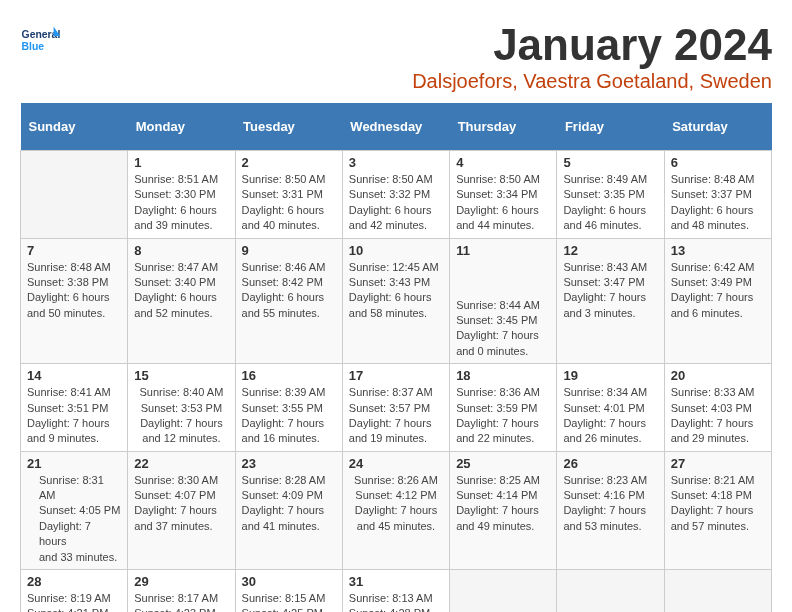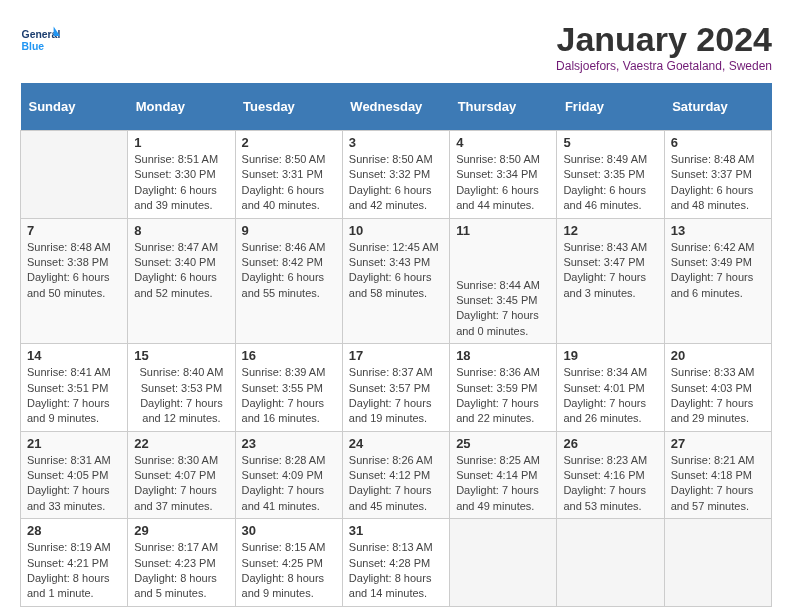--- a/index.html
+++ b/index.html
@@ -25,27 +25,27 @@
     }
     .logo-icon {
       width: 40px;
       height: 40px;
       margin-right: 4px;
     }
     .title-section {
       text-align: right;
     }
     .month-title {
-      font-size: 34px;
+      font-size: 44px;
       font-weight: bold;
       color: #333;
     }
     .location-title {
-      font-size: 12px;
-      color: #701a75;
+      font-size: 20px;
+      color: #c2410c;
     }
     table {
       width: 100%;
       border-collapse: collapse;
       font-size: 11px;
     }
     thead tr th {
       background-color: #3d7ab5;
       color: #fff;
       text-align: left;
@@ -255,42 +255,42 @@
           <span class="day-number">20</span>
           <div class="day-info" style="white-space: pre-line;">Sunrise: 8:33 AM
 Sunset: 4:03 PM
 Daylight: 7 hours
 and 29 minutes.</div>
         </td>
       </tr>
       <tr>
         <td>
           <span class="day-number">21</span>
-          <div class="day-info" style="white-space: pre-line;">Sunrise: 8:31 AM
+          <div class="day-info" style="white-space: pre-line; margin-left: 12px;">Sunrise: 8:31 AM
 Sunset: 4:05 PM
 Daylight: 7 hours
 and 33 minutes.</div>
         </td>
         <td>
           <span class="day-number">22</span>
           <div class="day-info" style="white-space: pre-line;">Sunrise: 8:30 AM
 Sunset: 4:07 PM
 Daylight: 7 hours
 and 37 minutes.</div>
         </td>
         <td>
           <span class="day-number">23</span>
           <div class="day-info" style="white-space: pre-line;">Sunrise: 8:28 AM
 Sunset: 4:09 PM
 Daylight: 7 hours
 and 41 minutes.</div>
         </td>
         <td>
           <span class="day-number">24</span>
-          <div class="day-info" style="white-space: pre-line;">Sunrise: 8:26 AM
+          <div class="day-info" style="white-space: pre-line; text-align: center;">Sunrise: 8:26 AM
 Sunset: 4:12 PM
 Daylight: 7 hours
 and 45 minutes.</div>
         </td>
         <td>
           <span class="day-number">25</span>
           <div class="day-info" style="white-space: pre-line;">Sunrise: 8:25 AM
 Sunset: 4:14 PM
 Daylight: 7 hours
 and 49 minutes.</div>

